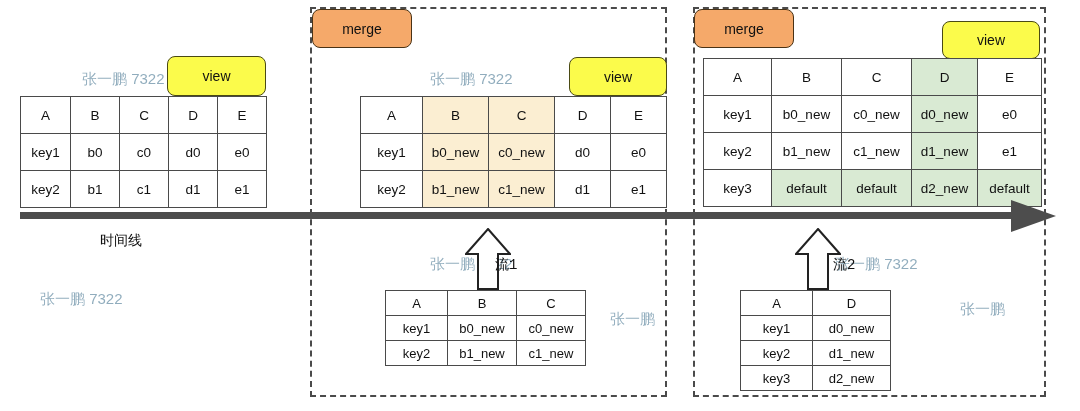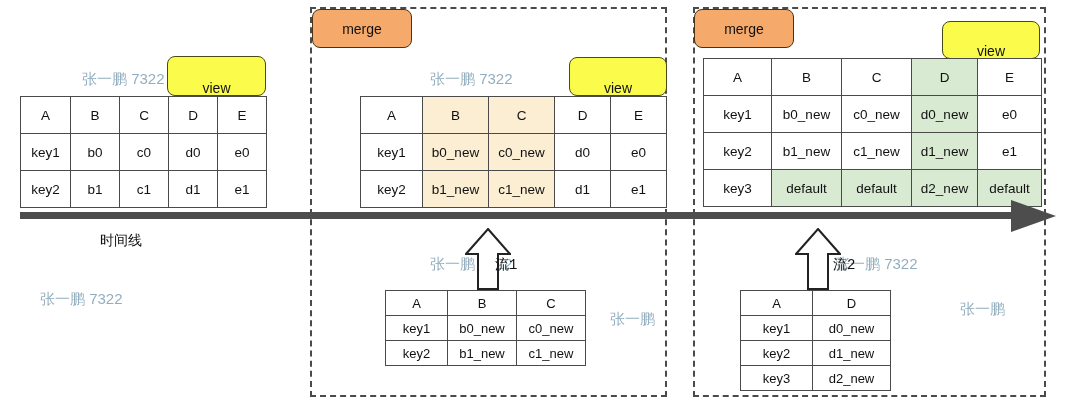--- a/index.html
+++ b/index.html
@@ -24,21 +24,21 @@
   }
 
   
   .chip{
     position:absolute;box-sizing:border-box;
     border:1.6px solid #3a2a10;border-radius:8px;
     display:flex;align-items:center;justify-content:center;
     font-size:14px;line-height:1;
   }
   .chip.merge{background:#f5a96a;border-color:#4a3316;}
-  .chip.view{background:#fbfb4b;border-color:#4a4a14;align-items:flex-end;}
+  .chip.view{background:#fbfb4b;border-color:#4a4a14;}
 
   
   table.grid{
     position:absolute;border-collapse:collapse;
     table-layout:fixed;background:#ffffff;
   }
   table.grid td{
     border:1.3px solid #4a4a4a;
     text-align:center;vertical-align:middle;
     font-size:13.5px;white-space:nowrap;

